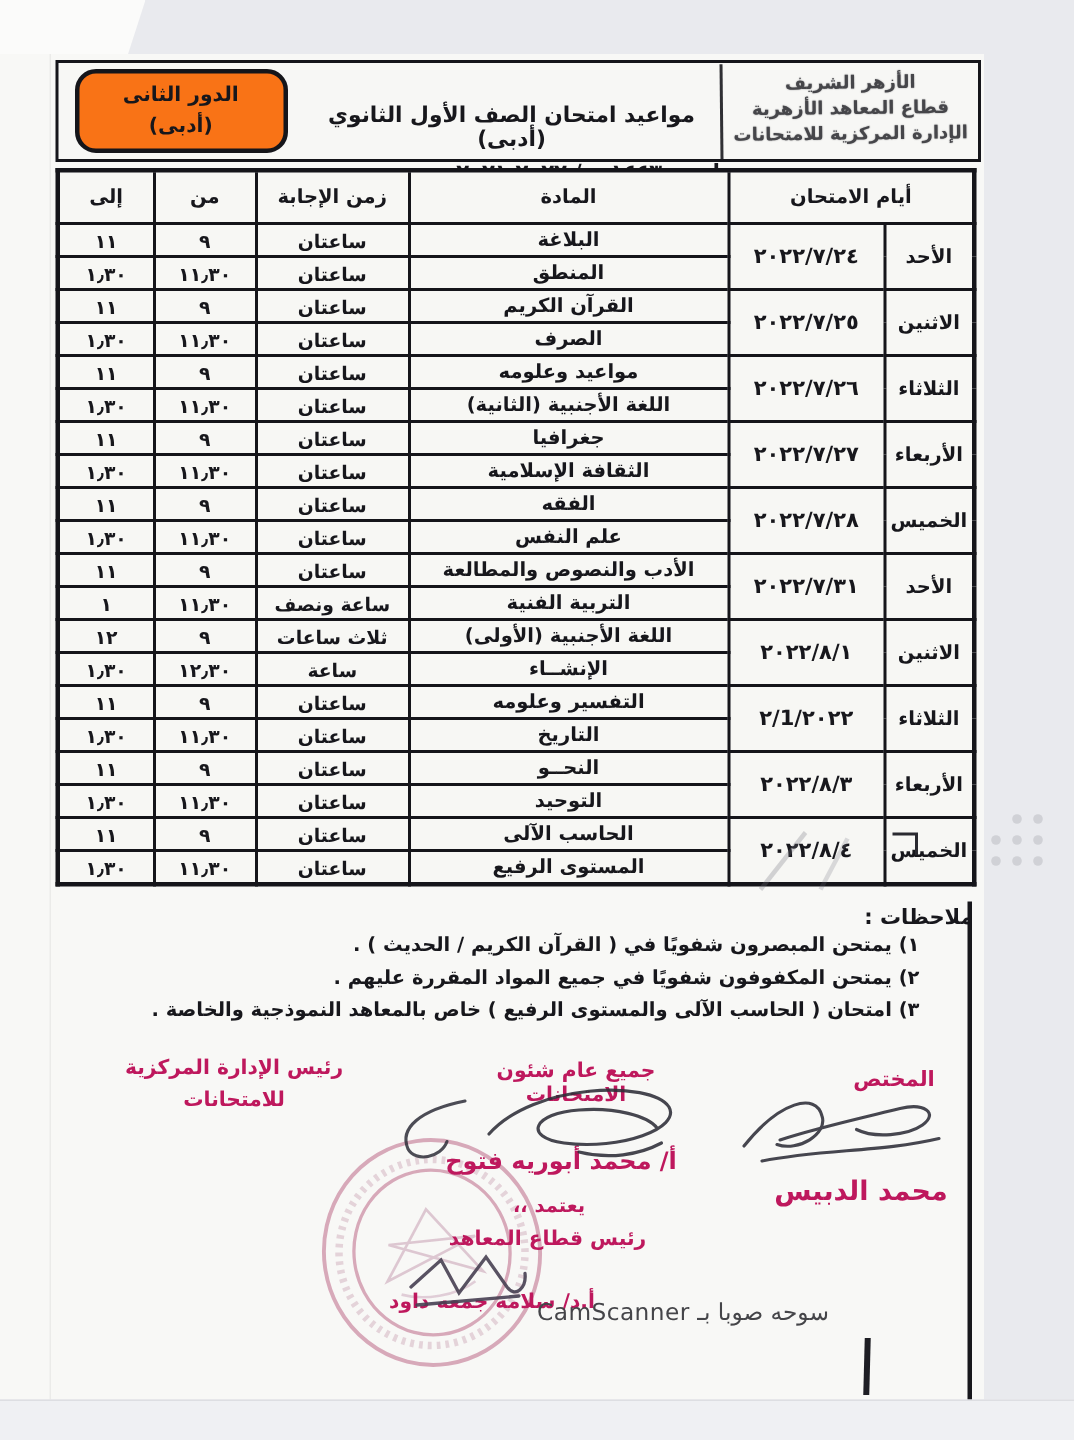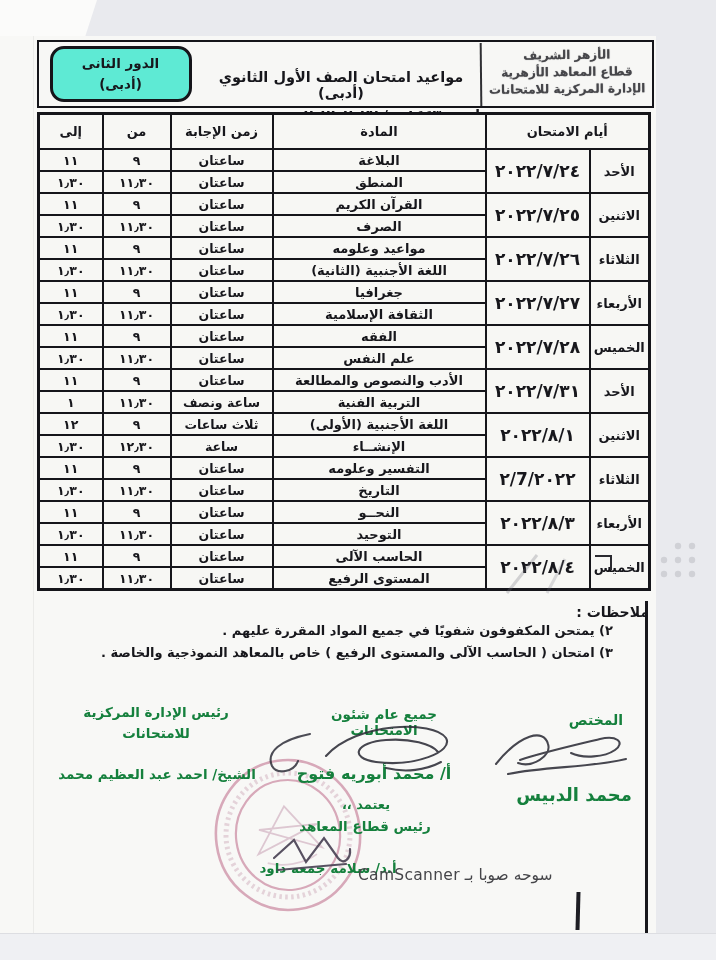--- a/index.html
+++ b/index.html
@@ -20,44 +20,44 @@
   .header-box{position:absolute;left:37px;top:4px;width:613px;height:64px;
     border:2.6px solid #15151a;display:flex;background:#f7f7f5;}
   .org{width:170px;border-left:2.4px solid #15151a;text-align:center;
     padding-top:5px;font-weight:bold;font-size:12px;line-height:17px;color:#2e2e33;
     letter-spacing:.3px;opacity:.88;text-shadow:0 0 1px rgba(40,40,45,.65);transform:rotate(-.6deg);}
   .title-zone{flex:1;text-align:center;padding-top:27px;}
   .title-zone .t1{font-weight:bold;font-size:14.5px;}
   .title-zone .t2{font-weight:bold;font-size:14px;margin-top:6px;letter-spacing:.2px;text-align:right;}
   .round-zone{width:163px;display:flex;align-items:center;justify-content:center;}
   .round-box{width:132px;border:3px solid #15151a;border-radius:14px;text-align:center;
-    font-weight:bold;font-size:13.5px;line-height:21px;padding:4px 2px;background:#5eead4;}
+    font-weight:bold;font-size:13.5px;line-height:21px;padding:4px 2px;background:#f97316;}
 
   
   #schedule{position:absolute;left:37px;top:76px;width:613px;border-collapse:collapse;
     table-layout:fixed;direction:rtl;border:3px solid #15151a;background:#f7f7f4;}
   #schedule th,#schedule td{border:2.3px solid #15151a;text-align:center;font-weight:bold;
     color:#17171c;padding:0 2px;overflow:hidden;white-space:nowrap;}
   #schedule thead th{height:33px;font-size:13px;}
   #schedule td{height:20px;font-size:12.5px;}
   #schedule .day-block tr:first-child td{border-top:2.8px solid #15151a;}
   #schedule tr.sub2 td{border-top:1.4px solid #15151a;}
   #schedule td.day{font-size:13px;}
-  #schedule td.date{font-size:17px;letter-spacing:.2px;}
+  #schedule td.date{font-size:14px;letter-spacing:.2px;}
   #schedule td.subject{font-size:13px;}
 
   
   .notes{position:absolute;left:37px;top:568px;width:612px;}
   .notes-title{font-weight:bold;font-size:14px;text-align:right;padding-left:2px;}
   .note-item{font-weight:bold;font-size:13px;line-height:21.5px;text-align:right;padding-right:36px;}
 
   .vrule{position:absolute;left:645px;top:565px;width:3.4px;height:352px;background:#17171c;}
 
   
-  .sig{position:absolute;font-weight:bold;color:#15803d;text-align:center;}
+  .sig{position:absolute;font-weight:bold;color:#be185d;text-align:center;}
   .svg-abs{position:absolute;pointer-events:none;}
   .ink-bar{position:absolute;left:576px;top:856px;width:3.5px;height:38px;background:#1e1e24;transform:rotate(1.5deg);}
 
   .watermark{position:absolute;left:358px;top:830px;width:290px;text-align:left;direction:rtl;
     font-size:15.5px;color:#454549;letter-spacing:.3px;}
 
   .dots{position:absolute;left:656px;top:518px;}
 </style>
 </head>
 <body>
@@ -211,21 +211,21 @@
         <tr class="sub2">
           <td class="subject">الإنشــاء</td>
           <td class="duration">ساعة</td>
           <td class="from">١٢٫٣٠</td>
           <td class="to">١٫٣٠</td>
         </tr>
       </tbody>
       <tbody class="day-block">
         <tr>
           <td class="day" rowspan="2">الثلاثاء</td>
-          <td class="date" rowspan="2">٢٠٢٢/7/٢</td>
+          <td class="date" rowspan="2">٢٠٢٢/1/٢</td>
           <td class="subject">التفسير وعلومه</td>
           <td class="duration">ساعتان</td>
           <td class="from">٩</td>
           <td class="to">١١</td>
         </tr>
         <tr class="sub2">
           <td class="subject">التاريخ</td>
           <td class="duration">ساعتان</td>
           <td class="from">١١٫٣٠</td>
           <td class="to">١٫٣٠</td>
@@ -261,20 +261,21 @@
           <td class="duration">ساعتان</td>
           <td class="from">١١٫٣٠</td>
           <td class="to">١٫٣٠</td>
         </tr>
       </tbody>
     </table>
 
   <div class="notes">
     <div class="notes-title">ملاحظات :</div>
     <div id="notes-list">
+        <div class="note-item">١) يمتحن المبصرون شفويًا في ( القرآن الكريم / الحديث ) .</div>
         <div class="note-item">٢) يمتحن المكفوفون شفويًا في جميع المواد المقررة عليهم .</div>
         <div class="note-item">٣) امتحان ( الحاسب الآلى والمستوى الرفيع ) خاص بالمعاهد النموذجية والخاصة .</div>
       </div>
   </div>
 
   <div class="vrule"></div>
 
   <svg class="svg-abs" style="left:495px;top:513px" width="80" height="50">
     <path d="M12,44 L42,6" stroke="rgba(110,110,122,.28)" stroke-width="3" fill="none"></path>
     <path d="M52,44 L70,10" stroke="rgba(110,110,122,.22)" stroke-width="3" fill="none"></path>
@@ -293,21 +294,20 @@
     </g>
   </svg>
 
   <div class="sig" style="left:558px;top:676px;width:76px;font-size:14px">المختص</div>
   <div class="sig" style="left:512px;top:748px;width:124px;font-size:18px">محمد الدبيس</div>
 
   <div class="sig" style="left:298px;top:670px;width:172px;font-size:13.5px">جميع عام شئون الامتحانات</div>
   <div class="sig" style="left:288px;top:728px;width:172px;font-size:16px">أ/ محمد أبوريه فتوح</div>
 
   <div class="sig" style="left:48px;top:666px;width:216px;font-size:13.5px;line-height:21px">رئيس الإدارة المركزية للامتحانات</div>
-  <div class="sig" style="left:44px;top:730px;width:226px;font-size:13.5px">الشيخ/ احمد عبد العظيم محمد</div>
 
   <div class="sig" style="left:324px;top:761px;width:84px;font-size:13px">يعتمد ،،</div>
   <div class="sig" style="left:294px;top:782px;width:142px;font-size:13.5px">رئيس قطاع المعاهد</div>
   <div class="sig" style="left:242px;top:824px;width:172px;font-size:13.5px">أ.د/ سلامه جمعه داود</div>
 
   <svg class="svg-abs" style="left:486px;top:680px" width="152" height="72">
     <g stroke="#2e2e38" stroke-width="2.1" fill="none" stroke-linecap="round" opacity=".88">
       <path d="M10,48 C34,18 58,12 62,28 C66,40 46,52 32,47"></path>
       <path d="M34,44 C58,36 94,28 114,23 C130,19 140,26 129,34 C119,41 97,43 85,37"></path>
       <path d="M22,58 C62,50 102,52 140,43"></path>

